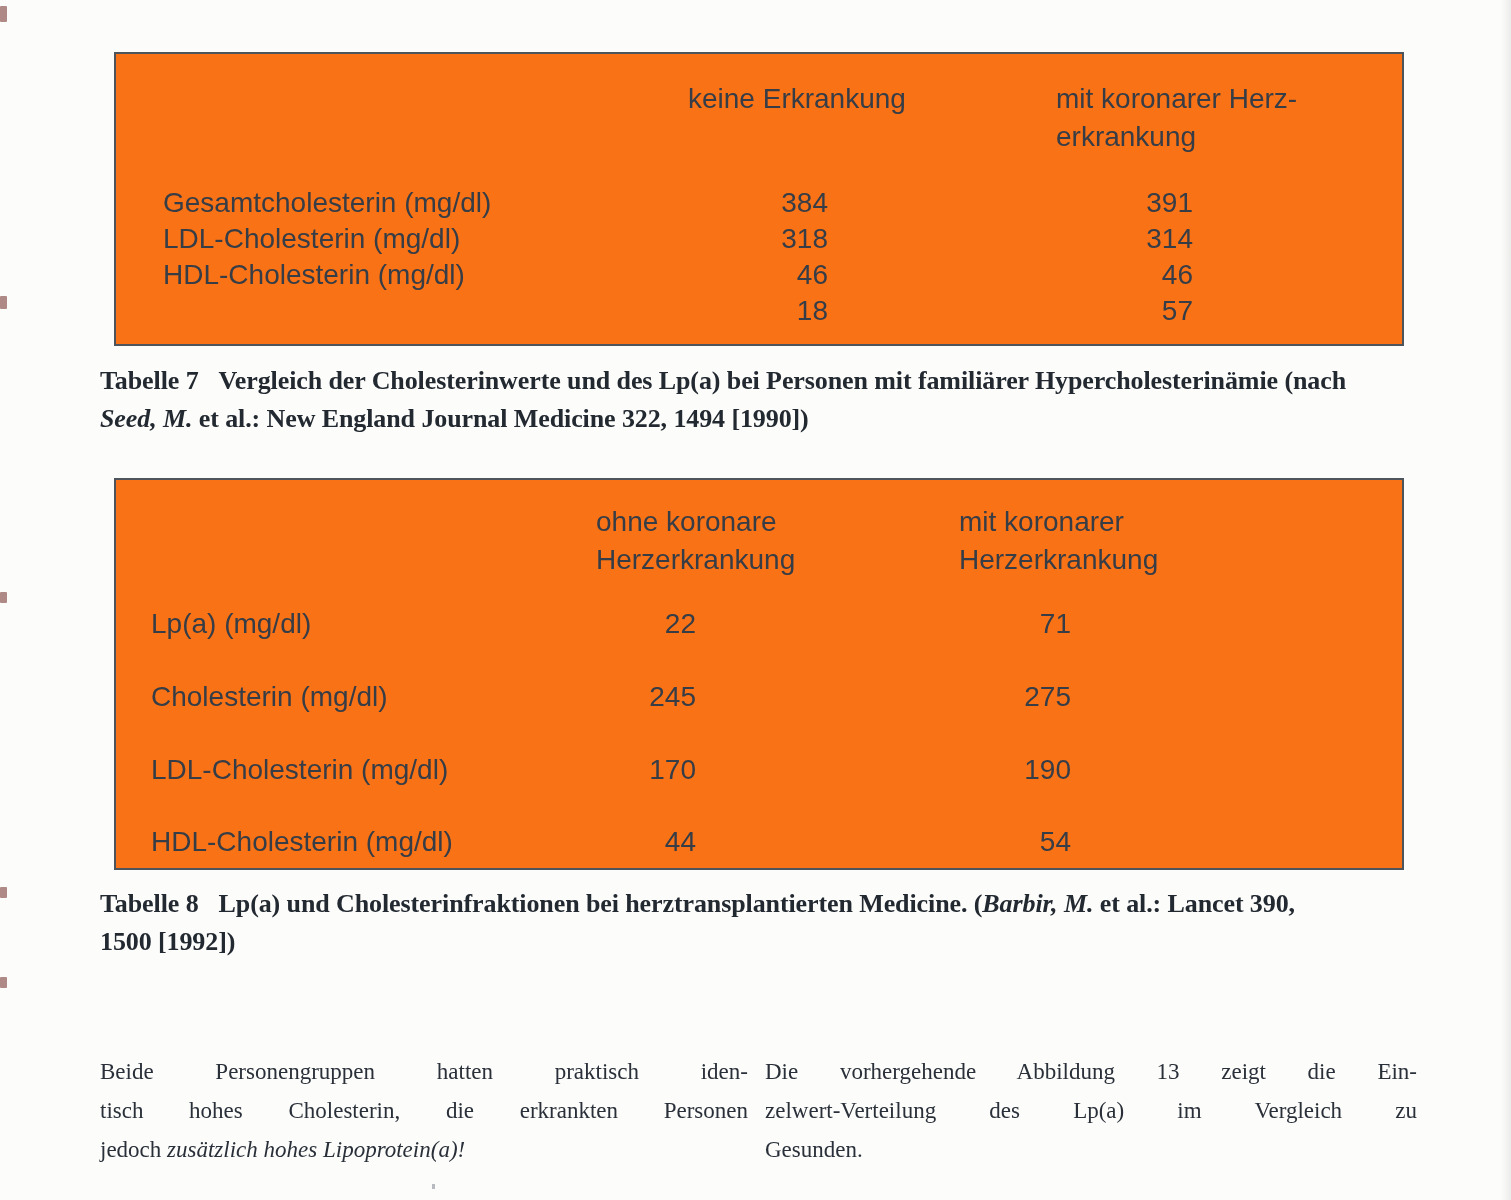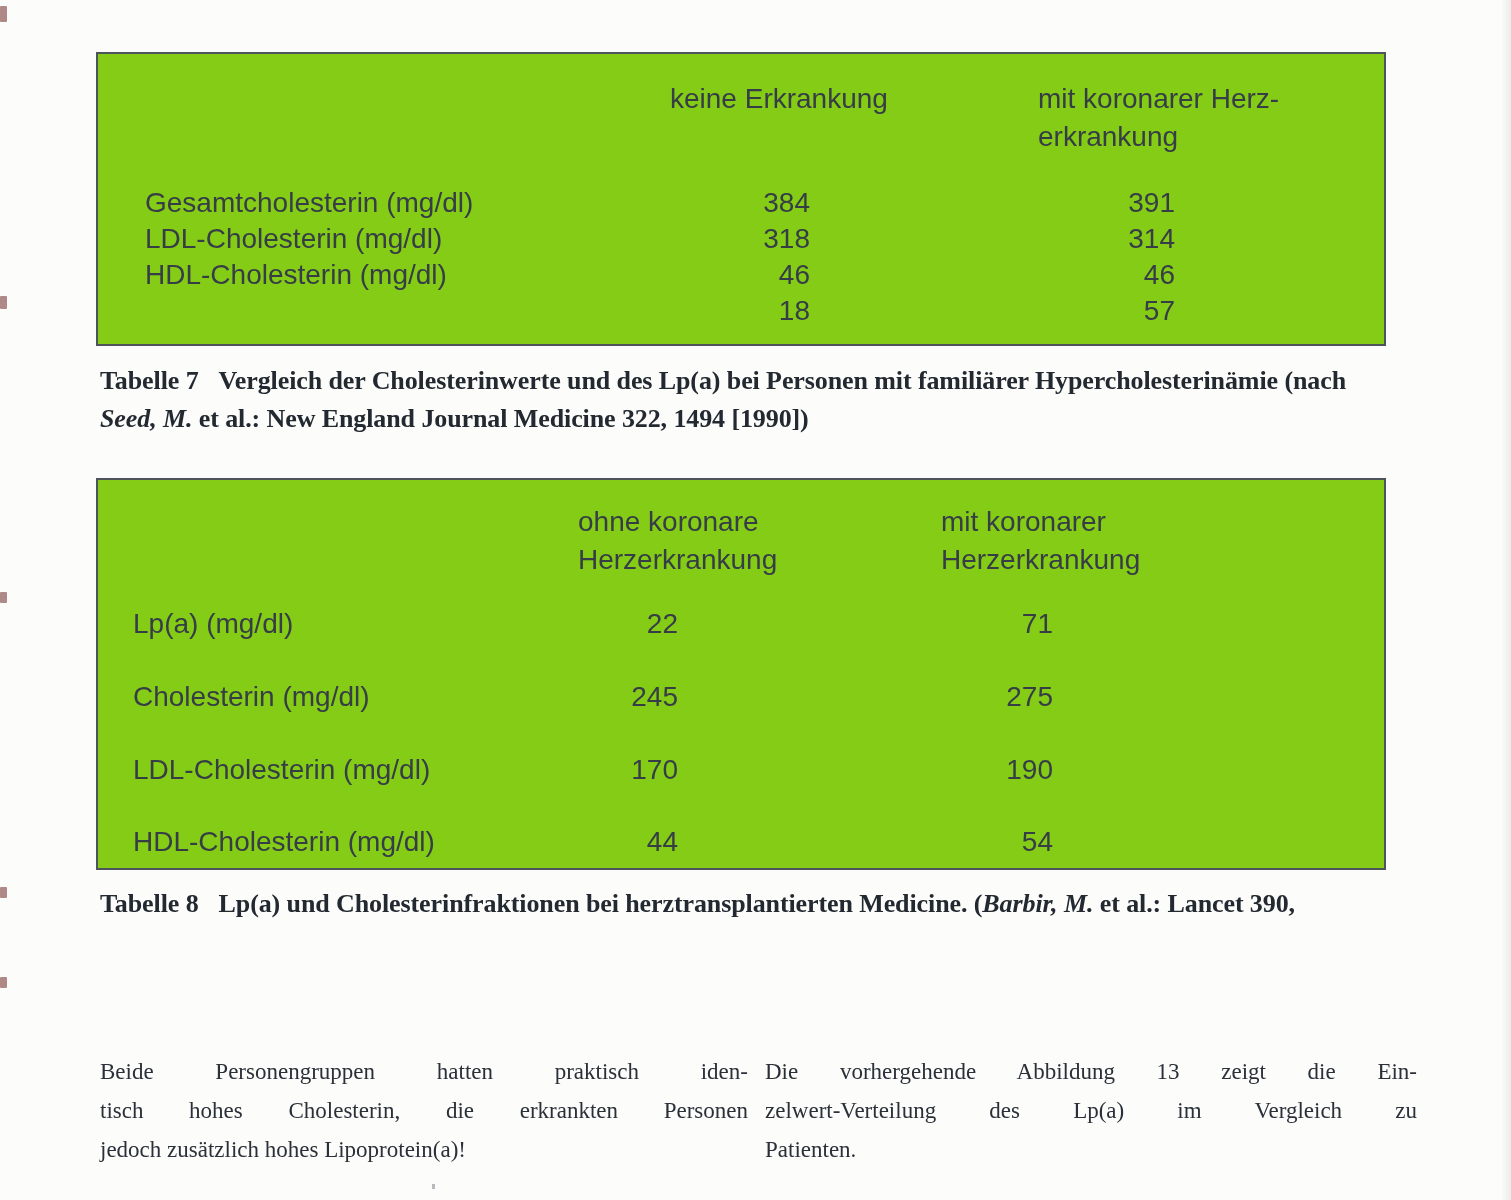--- a/index.html
+++ b/index.html
@@ -17,23 +17,23 @@
     position: absolute; top: 0; right: 0; width: 10px; height: 100%;
     background: linear-gradient(to right, rgba(200,200,198,0) 0%, rgba(175,175,172,0.22) 100%);
   }
   
   .scan-mark {
     position: absolute; left: 0; width: 7px;
     background: #6e2a26; opacity: 0.55; border-radius: 1px;
   }
   
   .tbox {
-    position: absolute; left: 96px; width: 1286px;
+    position: absolute; left: 114px; width: 1286px;
     border: 2px solid #4e545c;
-    background: #84cc16;
+    background: #f97316;
   }
   #tbox1 { top: 52px;  height: 290px; }
   #tbox2 { top: 478px; height: 388px; }
   .tcell { position: absolute; white-space: nowrap; font-size: 28px; line-height: 36px; color: #363d46; }
   .thead { position: absolute; white-space: nowrap; font-size: 28px; line-height: 38px; color: #363d46; }
   .num-right { text-align: right; }
   
   .caption {
     position: absolute; left: 100px; width: 1310px;
     font-family: "Liberation Serif", serif;
@@ -46,21 +46,21 @@
   
   .bodycol {
     position: absolute; top: 1052px;
     font-family: "Liberation Serif", serif;
     font-size: 23px; line-height: 39px; color: #2a3039;
   }
   #bodycol-left  { left: 100px; width: 648px; }
   #bodycol-right { left: 765px; width: 652px; }
   .just-line { text-align: justify; text-align-last: justify; }
   .plain-line { text-align: left; }
-  .body-italic { }
+  .body-italic { font-style: italic; }
   
   .tick-artifact {
     position: absolute; left: 1110px; top: 634px; width: 13px; height: 3px;
     background: #4a505a; transform: rotate(-28deg); border-radius: 2px; opacity: .8;
   }
   .tick-artifact:after {
     content: ""; position: absolute; right: -1px; top: -2px;
     width: 4px; height: 4px; background: #4a505a; border-radius: 50%;
   }
   .dot-artifact {
@@ -132,27 +132,28 @@
     <div class="tcell num-right" style="left:430px; top:272px; width:150px;">170</div>
     <div class="tcell num-right" style="left:805px; top:272px; width:150px;">190</div>
 
     <div class="tcell" style="left:35px;  top:344px;">HDL-Cholesterin (mg/dl)</div>
     <div class="tcell num-right" style="left:430px; top:344px; width:150px;">44</div>
     <div class="tcell num-right" style="left:805px; top:344px; width:150px;">54</div>
   </div>
 
   <div class="caption" style="top:885px;">
     <div class="cap-line"><span class="cap-label">Tabelle 8</span><span>Lp(a) und Cholesterinfraktionen bei herztransplantierten Medicine. (</span><span class="cap-italic">Barbir, M.</span><span> et al.: Lancet 390,</span></div>
+    <div class="cap-line">1500 [1992])</div>
   </div>
 
   <div class="bodycol" id="bodycol-left">
     <div class="just-line">Beide Personengruppen hatten praktisch iden-</div>
     <div class="just-line">tisch hohes Cholesterin, die erkrankten Personen</div>
     <div class="plain-line"><span>jedoch </span><span class="body-italic">zusätzlich hohes Lipoprotein(a)!</span></div>
   </div>
 
   <div class="bodycol" id="bodycol-right">
     <div class="just-line">Die vorhergehende Abbildung 13 zeigt die Ein-</div>
     <div class="just-line">zelwert-Verteilung des Lp(a) im Vergleich zu</div>
-    <div class="plain-line">Patienten.</div>
+    <div class="plain-line">Gesunden.</div>
   </div>
 
 </div>
 
 </body></html>

